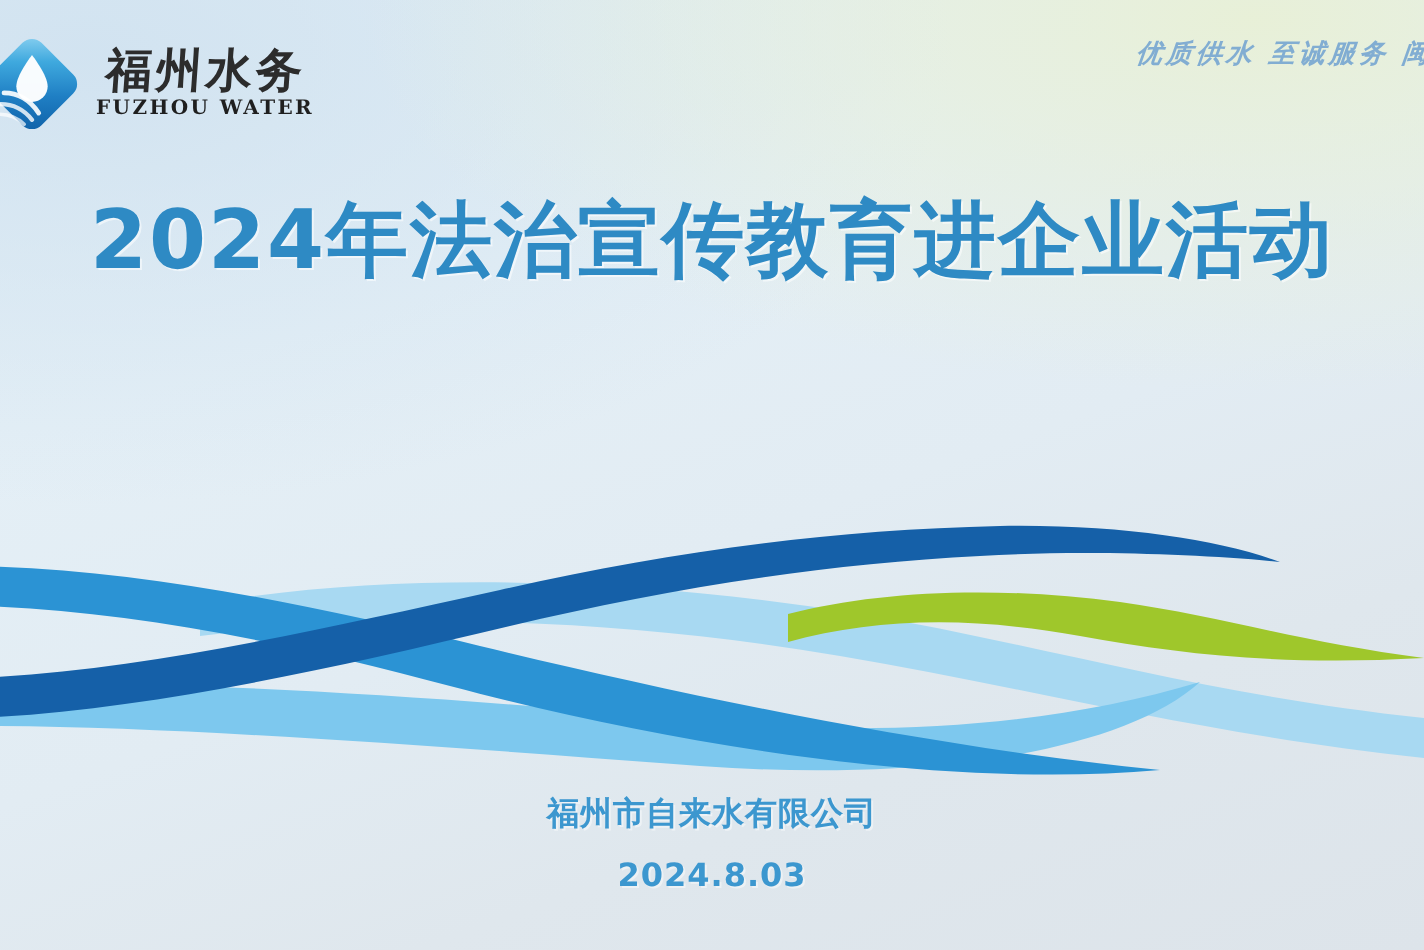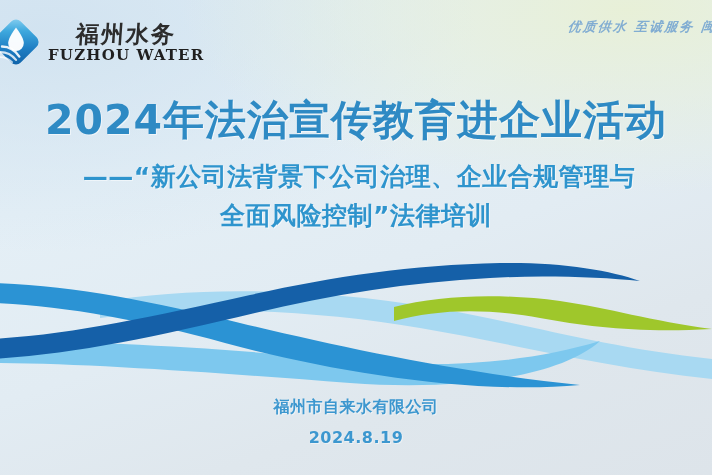--- a/index.html
+++ b/index.html
@@ -52,21 +52,21 @@
   .logo-cn {
     font-family: "DejaVu Serif", "Liberation Serif", serif;
     font-size: 23px;
     font-weight: 700;
     color: #2c2c2c;
     letter-spacing: 2px;
     transform: skewX(-4deg);
   }
   .logo-en {
     font-family: "DejaVu Serif", "Liberation Serif", serif;
-    font-size: 15px;
+    font-size: 10px;
     font-weight: 700;
     color: #1f1f1f;
     letter-spacing: 1.2px;
     margin-top: 3px;
   }
 
   .slogan {
     position: absolute;
     right: -4px;
     top: 18px;
@@ -174,24 +174,20 @@
         <div class="logo-cn">福州水务</div>
         <div class="logo-en">FUZHOU WATER</div>
       </div>
     </div>
 
     <div class="slogan">优质供水 至诚服务 闽</div>
   </div>
 
   <div class="title-zone">
     <div class="main-title">2024年法治宣传教育进企业活动</div>
-    <div class="sub-title">
-      <span class="l1">——“新公司法背景下公司治理、企业合规管理与</span>
-      <span class="l2">全面风险控制”法律培训</span>
-    </div>
   </div>
 
   <svg class="waves" viewBox="0 0 712 140" preserveAspectRatio="none">
 
     <path fill="#a8d9f2" d="M100,47 C200,30 320,34 430,52 C520,67 600,92 712,104
              L712,124 C600,112 510,88 420,73 C315,55 200,50 100,63 Z"></path>
 
     <path fill="#7dc8ee" d="M-10,86 C90,86 210,92 330,104 C430,114 520,110 600,86
              C560,122 460,136 350,128 C230,119 90,108 -10,108 Z"></path>
 
@@ -201,16 +197,16 @@
     <path fill="#1560a8" d="M-10,84 C70,80 150,62 250,40 C330,22 410,10 500,8
              C560,7 610,15 640,26 C600,22 540,20 490,23
              C410,27 330,40 255,58 C155,82 70,100 -10,104 Z"></path>
 
     <path fill="#9fc72b" d="M394,52 C440,40 500,38 560,46 C610,53 650,66 712,74
              C640,78 590,72 540,63 C485,53 438,54 394,66 Z"></path>
   </svg>
 
   <div class="footer">
     <div class="org">福州市自来水有限公司</div>
-    <div class="date">2024.8.19</div>
+    <div class="date">2024.8.03</div>
   </div>
 
 </div>
 
 </body></html>

